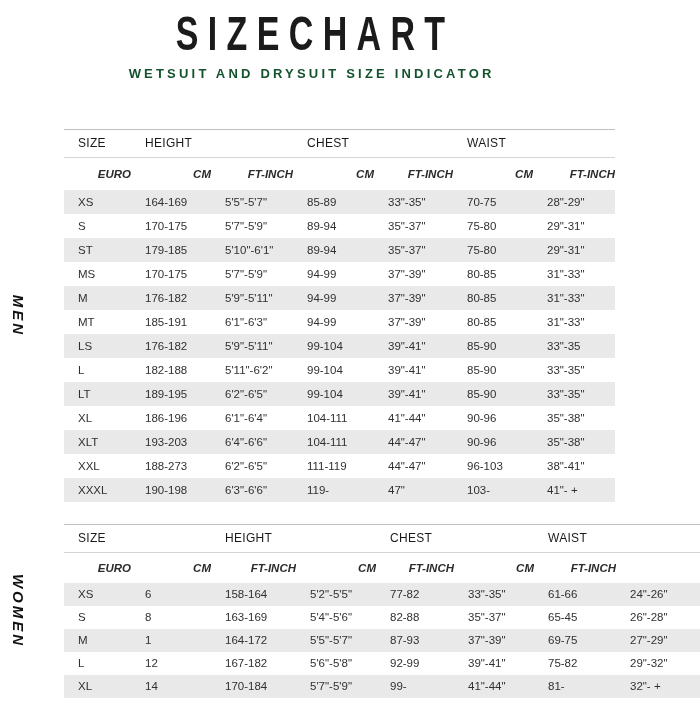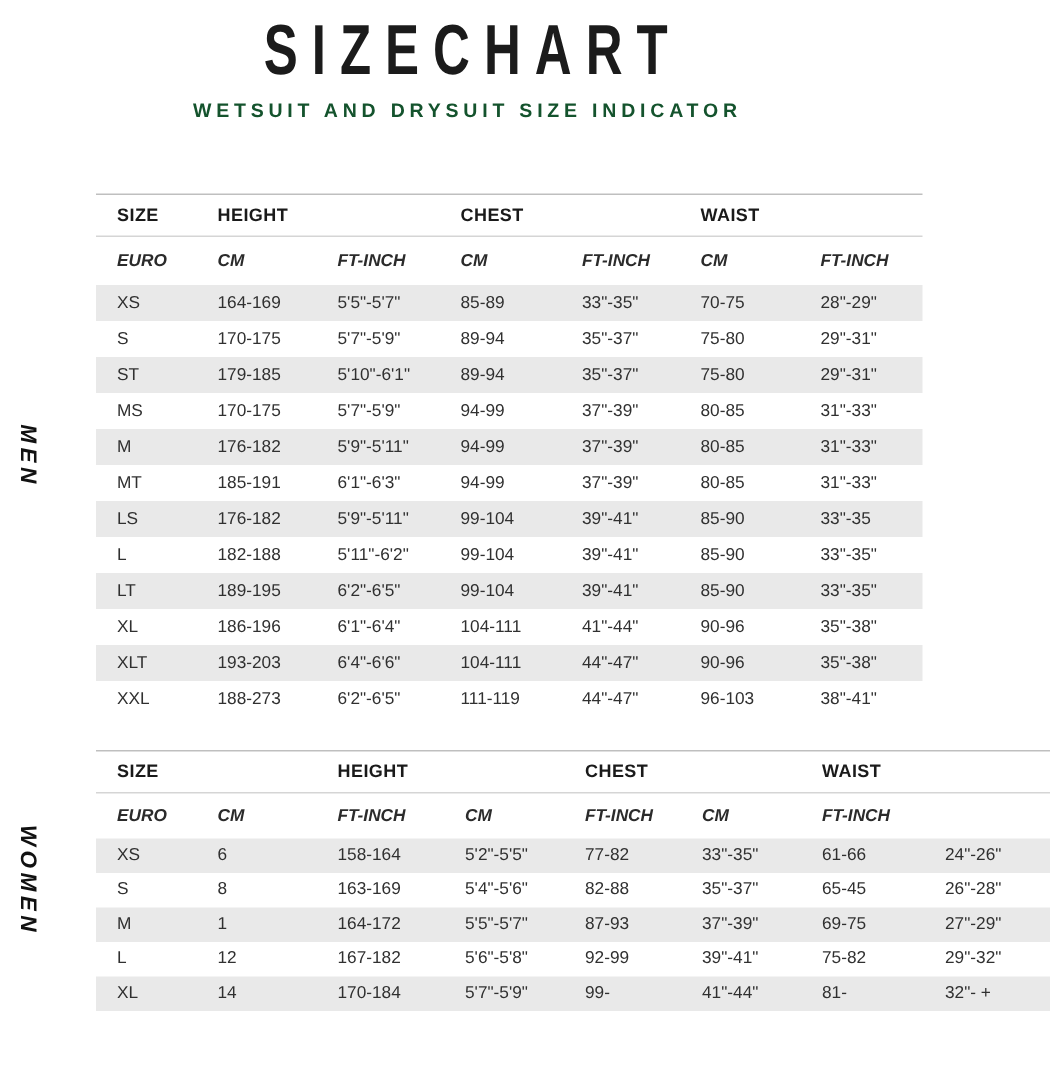--- a/index.html
+++ b/index.html
@@ -27,24 +27,24 @@
 
   .tbl { width:100%; border-top:1px solid #bfbfbf; }
 
   .row { display:grid; }
   .men-grid   { grid-template-columns:67px 80px 82px 81px 79px 80px 82px; }
   .women-grid { grid-template-columns:67px 80px 85px 80px 78px 80px 82px 84px; }
 
   .cell { padding-left:14px; white-space:nowrap; overflow:hidden; }
 
   .group-row { border-bottom:1px solid #d5d5d5; }
-  .group-row .cell { font-weight:bold; font-size:12px; color:#1a1a1a;
+  .group-row .cell { font-weight:normal; font-size:12px; color:#1a1a1a;
                      line-height:27px; height:27px; letter-spacing:0.3px; }
   .sub-row .cell { font-style:italic; font-weight:bold; font-size:11.5px;
-                   color:#2b2b2b; }
+                   color:#2b2b2b;text-align:right; }
   .men-section .sub-row .cell   { line-height:32px; height:32px; }
   .women-section .sub-row .cell { line-height:30px; height:30px; }
 
   .data-row .cell { font-size:11.5px; color:#303030; }
   .men-section .data-row   { height:24px; }
   .men-section .data-row .cell   { line-height:24px; }
   .women-section .data-row { height:23px; }
   .women-section .data-row .cell { line-height:23px; }
 
   .rows .data-row:nth-child(odd) { background:#e9e9e9; }
@@ -181,20 +181,29 @@
             <div class="cell">35"-38"</div>
           </div>
           <div class="row data-row men-grid">
             <div class="cell">XXL</div>
             <div class="cell">188-273</div>
             <div class="cell">6'2"-6'5"</div>
             <div class="cell">111-119</div>
             <div class="cell">44"-47"</div>
             <div class="cell">96-103</div>
             <div class="cell">38"-41"</div>
+          </div>
+          <div class="row data-row men-grid">
+            <div class="cell">XXXL</div>
+            <div class="cell">190-198</div>
+            <div class="cell">6'3"-6'6"</div>
+            <div class="cell">119-</div>
+            <div class="cell">47"</div>
+            <div class="cell">103-</div>
+            <div class="cell">41"- +</div>
           </div>
         </div>
     </div>
   </section>
 
   <section class="tbl-section women-section">
     <div class="vlabel">WOMEN</div>
     <div class="tbl">
       <div class="row group-row women-grid">
         <div class="cell">SIZE</div>

